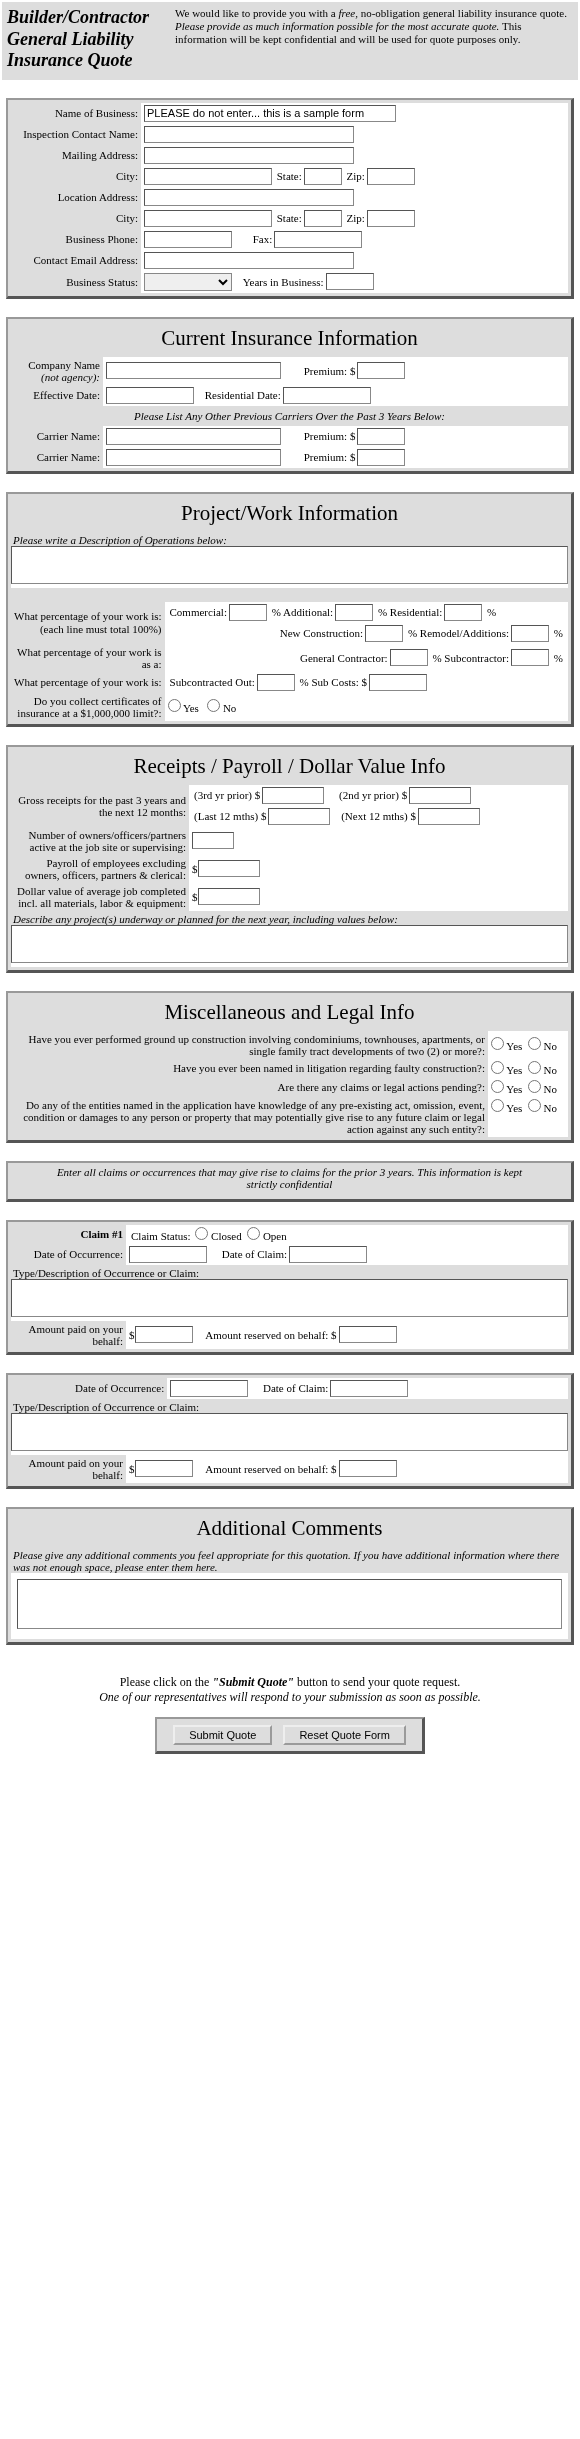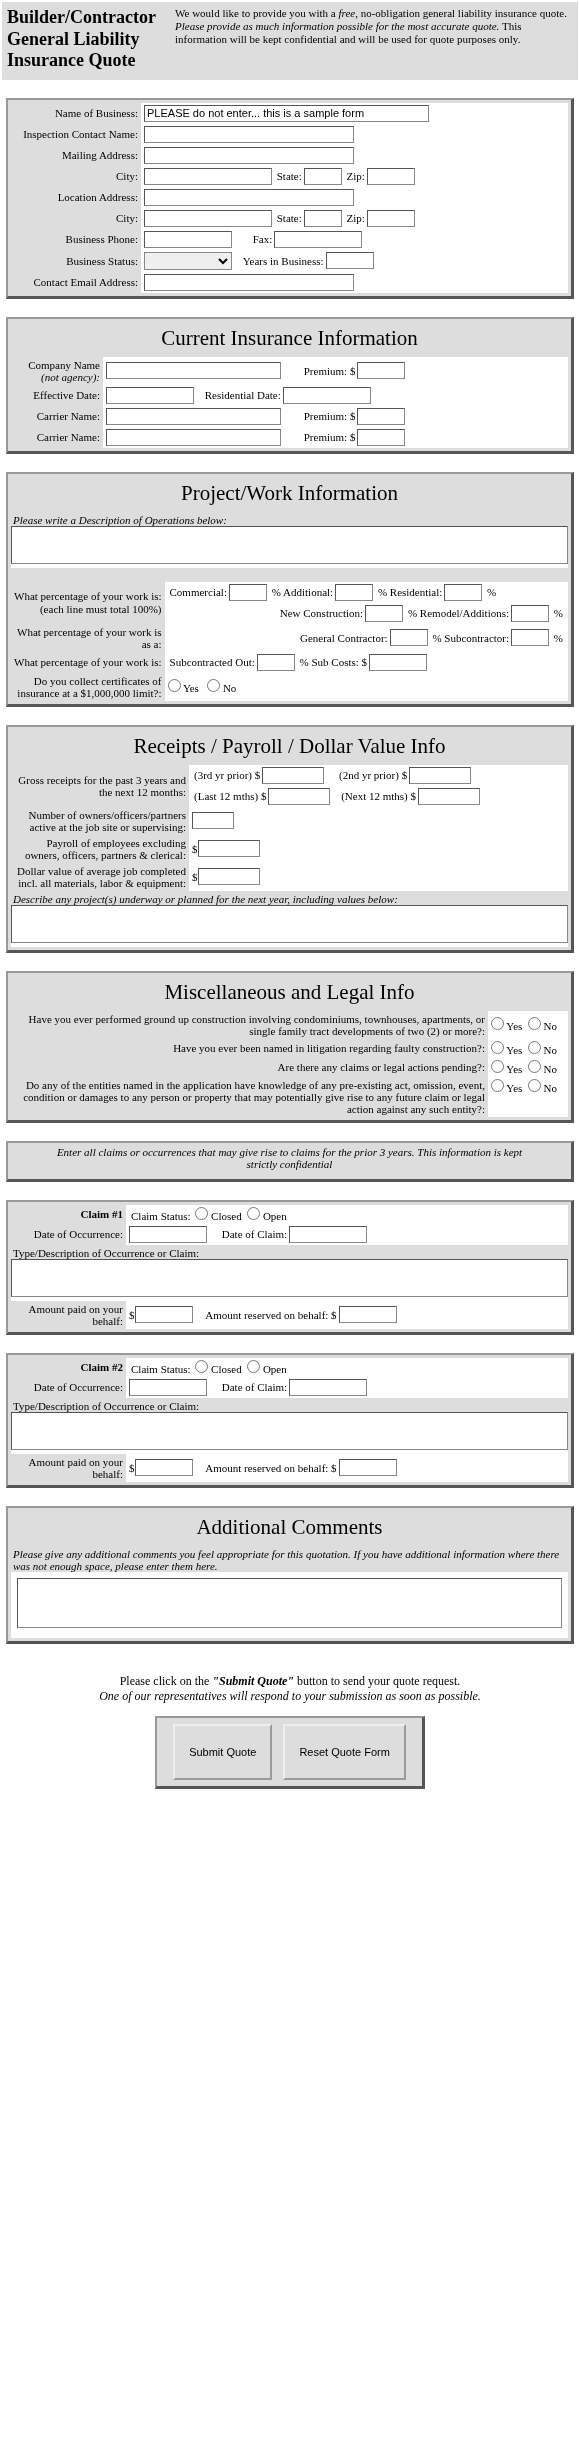--- a/index.html
+++ b/index.html
@@ -1,18 +1,18 @@
 <!DOCTYPE html>
 <html><head>
 <meta charset="utf-8">
 <style>
 * { box-sizing: border-box; margin: 0; padding: 0; }
 body { font-family: "Times New Roman", serif; font-size: 12px; background: #fff; width: 580px; }
 .page-header { display: flex; padding: 5px 5px 8px; background: #ddd; margin: 2px; }
-.page-header h1 { font-size: 18px; font-weight: bold; line-height: 1.2; width: 164px; flex-shrink: 0; }
+.page-header h1 { font-size: 18px; font-weight: bold; line-height: 1.2; width: 164px; flex-shrink: 0; font-style: italic; }
 .page-header .intro { font-size: 11px; line-height: 1.2; padding-left: 4px; }
 .page-header em { font-style: italic; }
 
 .section { margin: 18px 6px 0; border: 2px solid #999; border-right: 3px solid #555; border-bottom: 3px solid #555; background: #ddd; padding: 3px; }
 .section-title { font-size: 21px; text-align: center; background: #ddd; padding: 4px 0 6px; }
 .section-sub { font-size: 11px; font-style: italic; text-align: center; padding: 0 30px 6px; }
 
 table.form-tbl { width: 100%; border-collapse: collapse; }
 table.form-tbl td { padding: 2px 3px; vertical-align: middle; font-size: 11px; }
 table.form-tbl td.lbl { text-align: right; background: #ddd; white-space: nowrap; }
@@ -26,40 +26,40 @@
 .ta-label { background: #ddd; font-size: 11px; font-style: italic; padding: 2px 2px 0; }
 .ta-wrap { background: #fff; }
 
 .radio-pair { white-space: nowrap; font-size: 11px; background: #fff; padding: 2px 6px; text-align: left; }
 
 .footer-msg { text-align: center; font-size: 12px; margin: 30px 20px 12px; }
 .footer-msg em { font-style: italic; }
 
 .btn-row { text-align: center; margin: 8px 0 30px; }
 .btn-row-inner { display: inline-block; border: 2px solid #999; border-right: 3px solid #555; border-bottom: 3px solid #555; padding: 6px 12px; background: #ddd; }
-button.form-btn { font-family: Arial, sans-serif; font-size: 11px; padding: 20px 14px; background: #ddd; border: 2px outset #eee; margin: 0 4px; cursor: pointer; }
+button.form-btn { font-family: Arial, sans-serif; font-size: 11px; padding: 2px 14px; background: #ddd; border: 2px outset #eee; margin: 0 4px; cursor: pointer; }
 
 .claim-title { font-size: 13px; font-weight: bold; text-align: center; }
 </style>
 </head>
 <body>
 
 <div class="page-header">
   <h1>Builder/Contractor General Liability Insurance Quote</h1>
   <div class="intro">
     <span>We would like to provide you with a </span><em>free</em><span>, no-obligation general liability insurance quote. </span><em>Please provide as much information possible for the most accurate quote.</em><span> This information will be kept confidential and will be used for quote purposes only.</span>
   </div>
 </div>
 
 <div class="section">
   <table class="form-tbl">
     <tbody>
         <tr>
       <td class="lbl" style="width:130px">Name of Business:</td>
-      <td class="fld"><input type="text" style="width: 285px;" value="PLEASE do not enter... this is a sample form"></td>
+      <td class="fld"><input type="text" style="width: 252px;" value="PLEASE do not enter... this is a sample form"></td>
     </tr>
     <tr>
       <td class="lbl">Inspection Contact Name:</td>
       <td class="fld"><input type="text" style="width: 210px;"></td>
     </tr>
     <tr>
       <td class="lbl">Mailing Address:</td>
       <td class="fld"><input type="text" style="width: 210px;"></td>
     </tr>
     <tr>
@@ -83,30 +83,30 @@
       </td>
     </tr>
     <tr>
       <td class="lbl">Business Phone:</td>
       <td class="fld">
         <input type="text" style="width: 88px;">
         <span class="inline-lbl" style="margin-left:18px">Fax:</span><input type="text" style="width: 88px;">
       </td>
     </tr>
     <tr>
+      <td class="lbl">Contact Email Address:</td>
+      <td class="fld"><input type="text" style="width: 210px;"></td>
+    </tr>
+    <tr>
       <td class="lbl">Business Status:</td>
       <td class="fld">
         <select style="width:88px"><option></option></select>
         <span class="inline-lbl" style="margin-left:8px">Years in Business:</span><input type="text" style="width: 48px;">
       </td>
     </tr>
-    <tr>
-      <td class="lbl">Contact Email Address:</td>
-      <td class="fld"><input type="text" style="width: 210px;"></td>
-    </tr>
   </tbody>
     </table>
 </div>
 
 <div class="section">
   <div class="section-title">Current Insurance Information</div>
   <table class="form-tbl">
     <tbody>
         <tr>
       <td class="lbl" style="width:92px;line-height:1.1"><span>Company Name</span><br><em>(not agency):</em></td>
@@ -115,20 +115,23 @@
         <span class="inline-lbl" style="margin-left:20px">Premium: $</span><input type="text" style="width: 48px;">
       </td>
     </tr>
     <tr>
       <td class="lbl">Effective Date:</td>
       <td class="fld">
         <input type="text" style="width: 88px;">
         <span class="inline-lbl" style="margin-left:8px">Residential Date:</span><input type="text" style="width: 88px;">
       </td>
     </tr>
+    <tr>
+          <td colspan="2" class="spanhdr">Please List Any Other Previous Carriers Over the Past 3 Years Below:</td>
+        </tr>
     <tr>
       <td class="lbl">Carrier Name:</td>
       <td class="fld">
         <input type="text" style="width: 175px;">
         <span class="inline-lbl" style="margin-left:20px">Premium: $</span><input type="text" style="width: 48px;">
       </td>
     </tr>
     <tr>
       <td class="lbl">Carrier Name:</td>
       <td class="fld">
@@ -282,28 +285,20 @@
         <span class="inline-lbl" style="margin-left:10px">Amount reserved on behalf: $</span><input type="text" style="width: 58px;">
       </td>
     </tr>
   </tbody>
     </table>
 </div>
 
 <div class="section">
   <table class="form-tbl">
     <tbody>
-        <tr>
-      <td class="lbl claim-title" style="width:115px">Claim #2</td>
-      <td class="fld">
-        <span class="inline-lbl">Claim Status:</span>
-        <input type="radio" name="c2s" style=""> <span>Closed</span>
-        &nbsp;<input type="radio" name="c2s" style=""> <span>Open</span>
-      </td>
-    </tr>
     <tr>
       <td class="lbl">Date of Occurrence:</td>
       <td class="fld">
         <input type="text" style="width: 78px;">
         <span class="inline-lbl" style="margin-left:12px">Date of Claim:</span><input type="text" style="width: 78px;">
       </td>
     </tr>
   </tbody>
     </table>
   <div class="ta-label" style="font-style:normal">Type/Description of Occurrence or Claim:</div>

